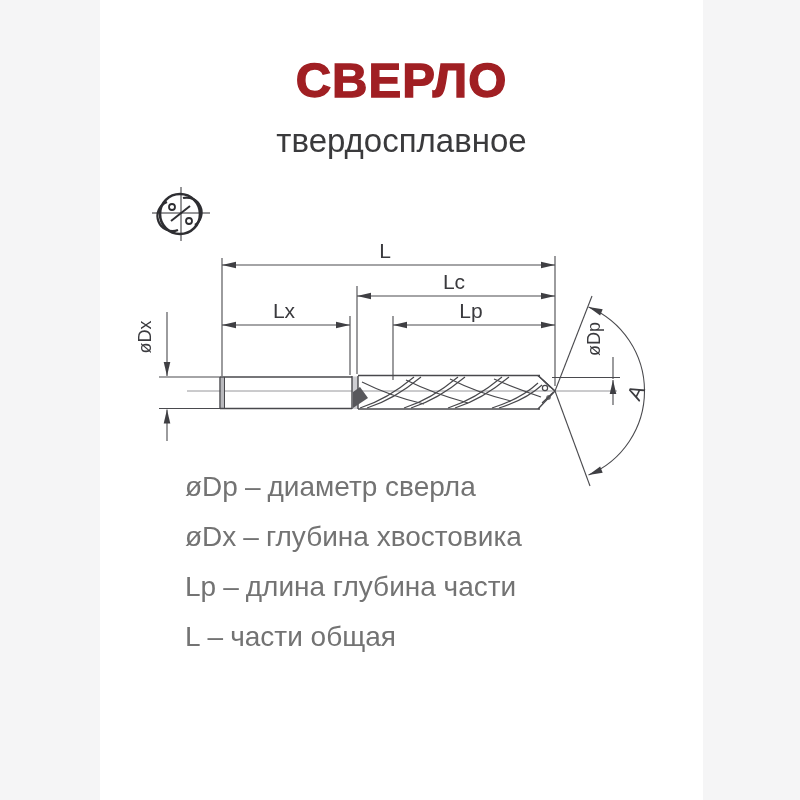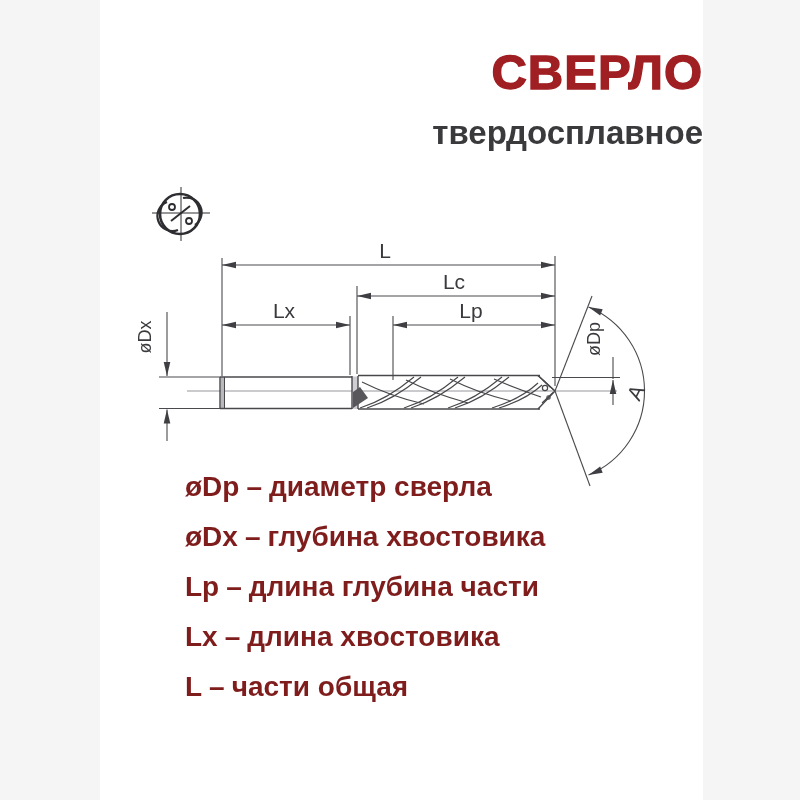--- a/index.html
+++ b/index.html
@@ -6,34 +6,34 @@
   body{
     width:800px;height:800px;position:relative;overflow:hidden;
     background:#f5f5f6;
     font-family:"Liberation Sans",sans-serif;
   }
   .card{
     position:absolute;left:100px;top:0;width:603px;height:800px;
     background:#ffffff;
   }
   .header{
-    position:absolute;left:100px;top:44px;width:603px;
-    text-align:right;color:#3a3a3c;z-index:2;
+    position:absolute;left:100px;top:52px;width:603px;
+    text-align:center;color:#3a3a3c;z-index:2;
   }
   .title{
     margin:0;font-size:49px;line-height:56px;font-weight:700;
     letter-spacing:1px;color:#a01f23;-webkit-text-stroke:1.4px #a01f23;
   }
   .subtitle{
-    margin-top:10px;font-size:33px;line-height:45px;font-weight:700;
+    margin-top:10px;font-size:33px;line-height:45px;font-weight:400;
   }
   svg.drawing{position:absolute;left:0;top:0;z-index:1;}
   .legend{
     position:absolute;left:185px;top:462px;width:480px;z-index:2;
-    font-size:28px;line-height:50px;font-weight:700;color:#7f1d1d;
+    font-size:28px;line-height:50px;font-weight:400;color:#737373;
     white-space:nowrap;
   }
   .legend .dash{margin:0 7px;}
   .dim-label{
     font-family:"Liberation Sans",sans-serif;font-size:21px;
     fill:#3a3a3e;font-weight:400;
   }
   .dim-label-sm{
     font-family:"Liberation Sans",sans-serif;font-size:18px;
     fill:#3a3a3e;font-weight:400;
@@ -161,18 +161,15 @@
   <div>
     <span class="term">øDp</span><span class="dash">–</span><span>диаметр сверла</span>
   </div>
   <div>
     <span class="term">øDx</span><span class="dash">–</span><span>глубина хвостовика</span>
   </div>
   <div>
     <span class="term">Lp</span><span class="dash">–</span><span>длина глубина части</span>
   </div>
   <div>
-    <span class="term">Lx</span><span class="dash">–</span><span>длина хвостовика</span>
-  </div>
-  <div>
     <span class="term">L</span><span class="dash">–</span><span>части общая</span>
   </div>
 </div>
 
 </body></html>

